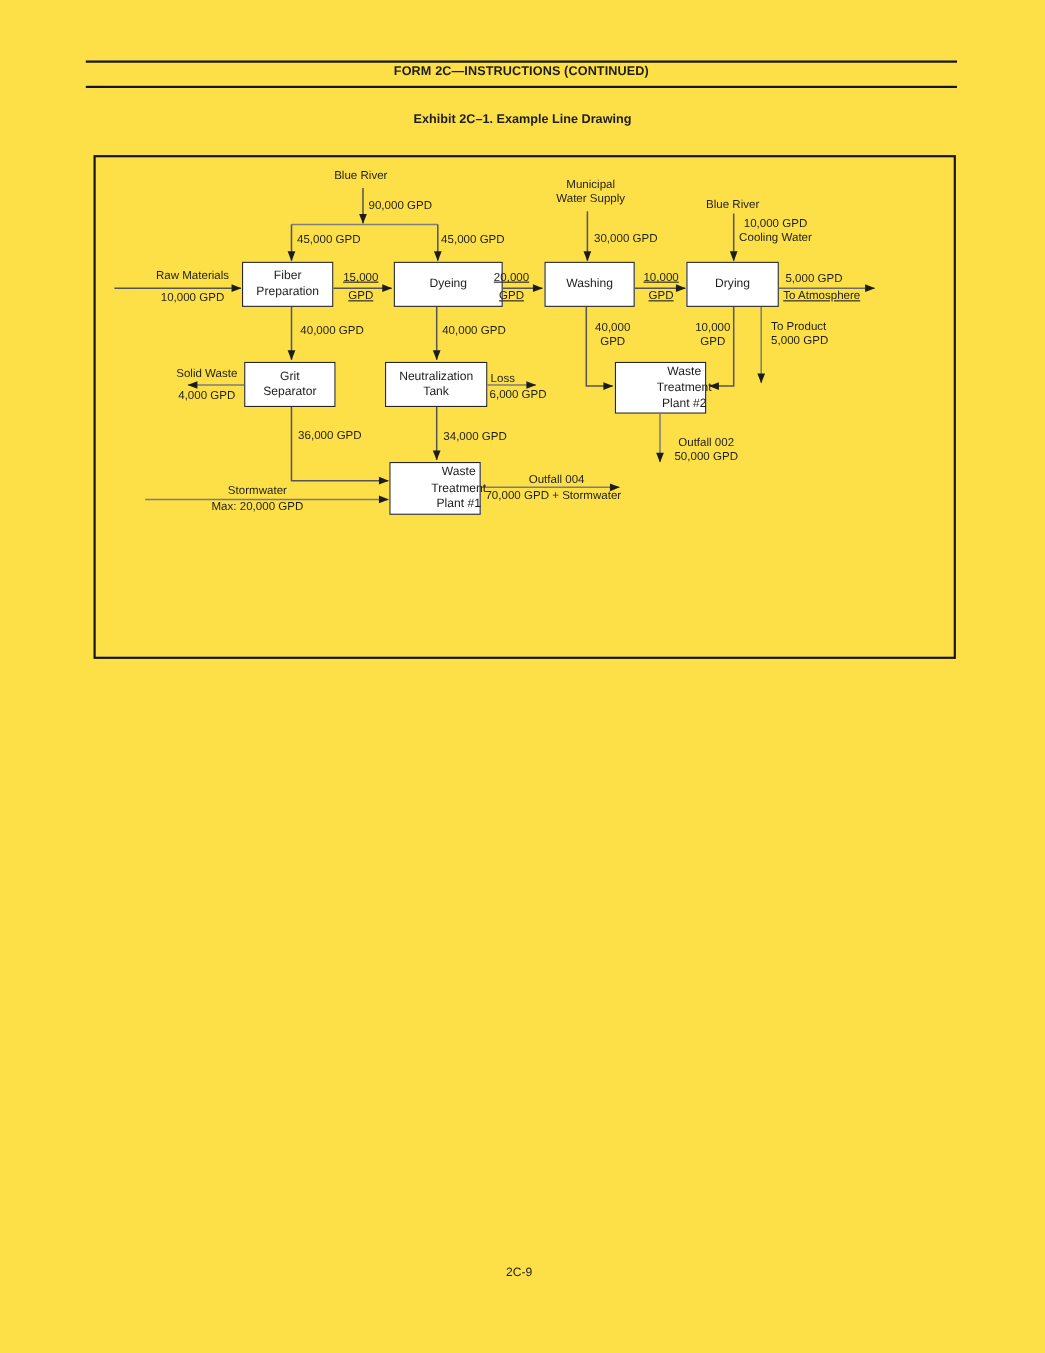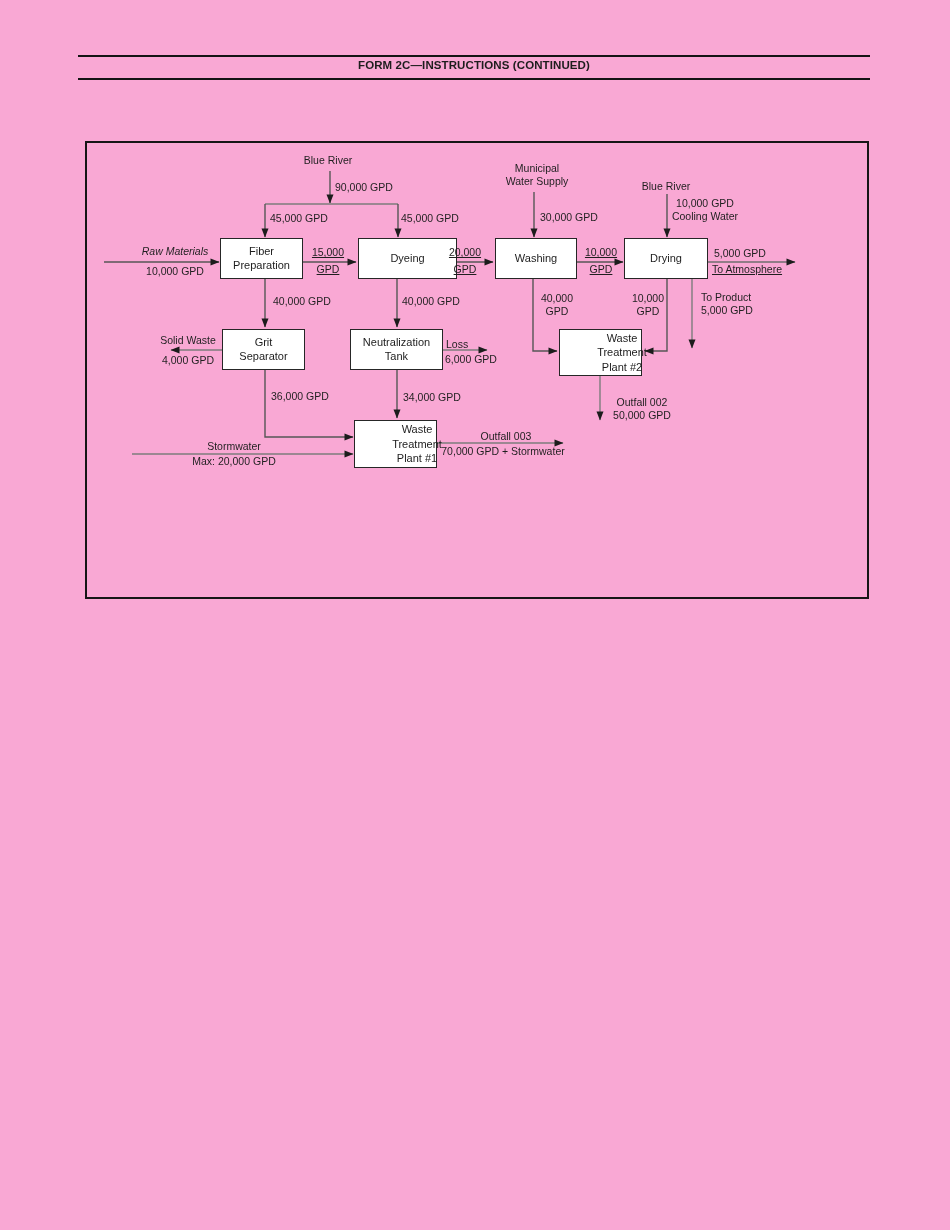--- a/index.html
+++ b/index.html
@@ -1,17 +1,17 @@
 <!DOCTYPE html>
 <html><head>
 <meta charset="utf-8">
 <style>
   html,body{margin:0;padding:0;background:#e8e8e8;}
   .page{
-    position:relative; width:950px; height:1230px; background:#f9a8d4;
+    position:relative; width:950px; height:1230px; background:#fde047;
     margin:0 auto; overflow:hidden;
     font-family:"Liberation Sans","DejaVu Sans",sans-serif;
     color:#1d1d1d;
   }
   .hrule{position:absolute; left:78px; width:792px; height:2px; background:#141414;}
   .form-title{
     position:absolute; left:78px; top:59px; width:792px;
     text-align:center; font-size:11.5px; font-weight:bold; letter-spacing:.1px;
   }
   .exhibit-title{
@@ -47,20 +47,21 @@
 </style>
 </head>
 <body>
 
 <div class="page">
 
   <div class="hrule" style="top:55px;"></div>
   <div class="form-title">FORM 2C—INSTRUCTIONS (CONTINUED)</div>
   <div class="hrule" style="top:78px;"></div>
 
+  <div class="exhibit-title">Exhibit 2C–1. Example Line Drawing</div>
 
   <div class="diagram">
     <div class="diagram-border"></div>
 
     <svg class="flow-svg" width="784" height="458" viewBox="0 0 784 458">
       <defs>
         <marker id="ah" viewBox="0 0 10 8" refX="9" refY="4" markerWidth="10" markerHeight="8" markerUnits="userSpaceOnUse" orient="auto">
           <path d="M0.5,0.5 L9.5,4 L0.5,7.5 z" fill="#1c1c1c"></path>
         </marker>
       </defs>
@@ -104,21 +105,21 @@
 Treatment
 Plant #2</div>
     <div class="pbox tall" style="left:269px;top:279px;width:83px;height:48px;">Waste
 Treatment
 Plant #1</div>
 
     <div class="lbl c" style="left:193px;top:13px;width:100px;">Blue River</div>
     <div class="lbl" style="left:250px;top:40px;">90,000 GPD</div>
     <div class="lbl" style="left:185px;top:71px;">45,000 GPD</div>
     <div class="lbl" style="left:316px;top:71px;">45,000 GPD</div>
-    <div class="lbl c" style="left:40px;top:104px;width:100px;font-style:italic;">Raw Materials</div>
+    <div class="lbl c" style="left:40px;top:104px;width:100px;">Raw Materials</div>
     <div class="lbl c" style="left:40px;top:124px;width:100px;">10,000 GPD</div>
     <div class="lbl c straddle" style="left:218px;top:103px;width:50px;">15,000
 GPD</div>
     <div class="lbl c straddle" style="left:355px;top:103px;width:50px;">20,000
 GPD</div>
     <div class="lbl c" style="left:402px;top:21px;width:100px;">Municipal
 Water Supply</div>
     <div class="lbl" style="left:455px;top:70px;">30,000 GPD</div>
     <div class="lbl c straddle" style="left:491px;top:103px;width:50px;">10,000
 GPD</div>
@@ -138,19 +139,20 @@
     <div class="lbl c" style="left:447px;top:151px;width:50px;">40,000
 GPD</div>
     <div class="lbl c" style="left:538px;top:151px;width:50px;">10,000
 GPD</div>
     <div class="lbl" style="left:616px;top:150px;">To Product
 5,000 GPD</div>
     <div class="lbl c" style="left:517px;top:255px;width:80px;">Outfall 002
 50,000 GPD</div>
     <div class="lbl c" style="left:99px;top:299px;width:100px;">Stormwater</div>
     <div class="lbl c" style="left:99px;top:314px;width:100px;">Max: 20,000 GPD</div>
-    <div class="lbl c" style="left:371px;top:289px;width:100px;">Outfall 003</div>
+    <div class="lbl c" style="left:371px;top:289px;width:100px;">Outfall 004</div>
     <div class="lbl c" style="left:353px;top:304px;width:130px;">70,000 GPD + Stormwater</div>
 
   </div>
 
+  <div class="page-number">2C-9</div>
 
 </div>
 
 </body></html>

